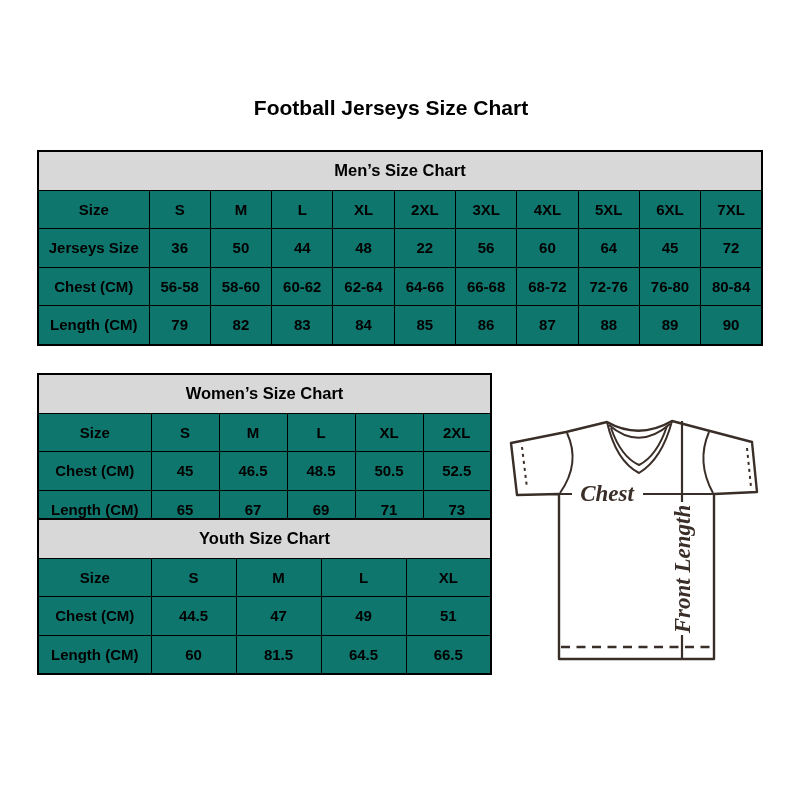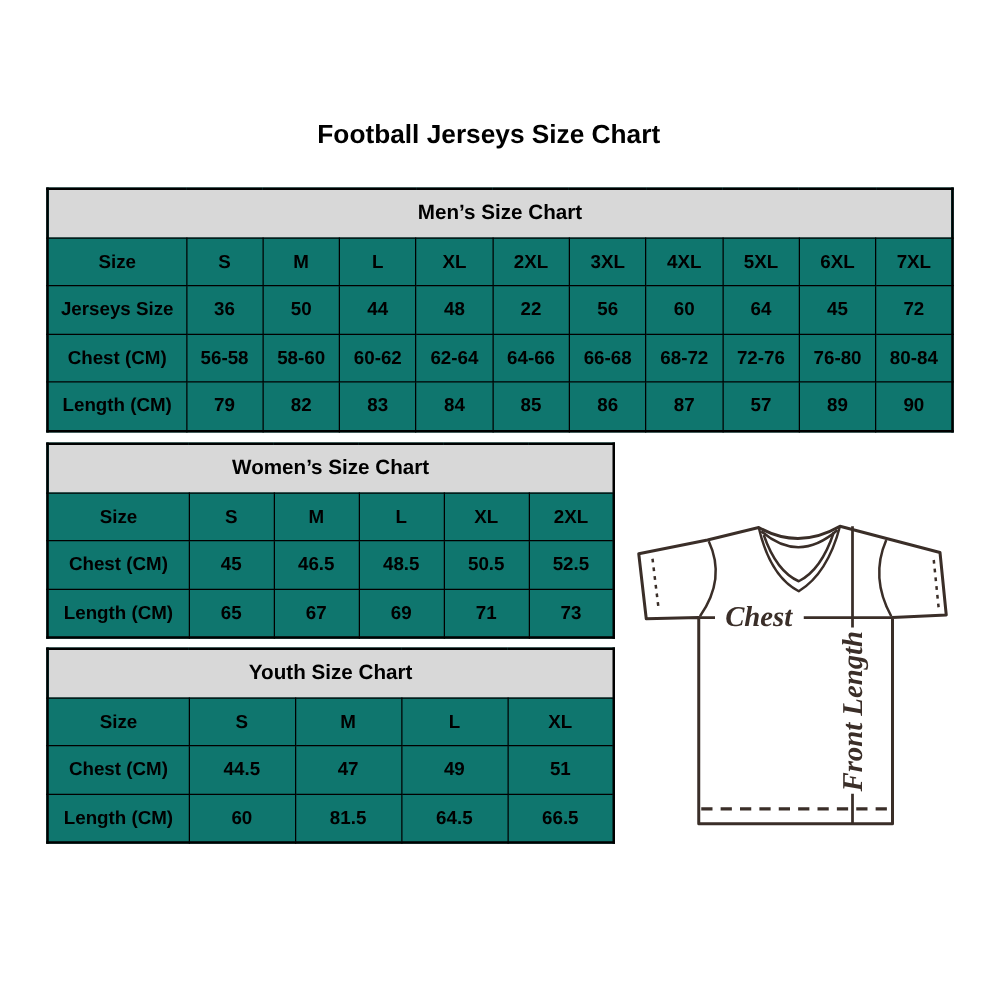--- a/index.html
+++ b/index.html
@@ -45,21 +45,21 @@
     overflow:hidden;
     white-space:nowrap;
   }
   table.size-table th.tbl-title{
     background:var(--header-bg);
     font-size:16.5px;
     height:37.5px;
   }
   table.size-table{border:2px solid var(--border);}
   #men-table{left:37px;top:150px;width:726px;}
-  #women-table{left:37px;top:354px;width:455px;}
+  #women-table{left:37px;top:373px;width:455px;}
   #youth-table{left:37px;top:518px;width:455px;}
   .jersey-svg{
     position:absolute;
     left:504px;top:399px;
     width:270px;height:272px;
   }
   .jersey-svg .shape{
     fill:#ffffff;
     stroke:var(--line);
     stroke-width:2.4;
@@ -153,21 +153,21 @@
         </tr>
         <tr>
           <td>Length (CM)</td>
           <td>79</td>
           <td>82</td>
           <td>83</td>
           <td>84</td>
           <td>85</td>
           <td>86</td>
           <td>87</td>
-          <td>57</td>
+          <td>88</td>
           <td>89</td>
           <td>90</td>
         </tr>
       </tbody>
   </table>
 
   <table class="size-table" id="women-table">
     <colgroup>
         <col style="width:113px">
       </colgroup>

